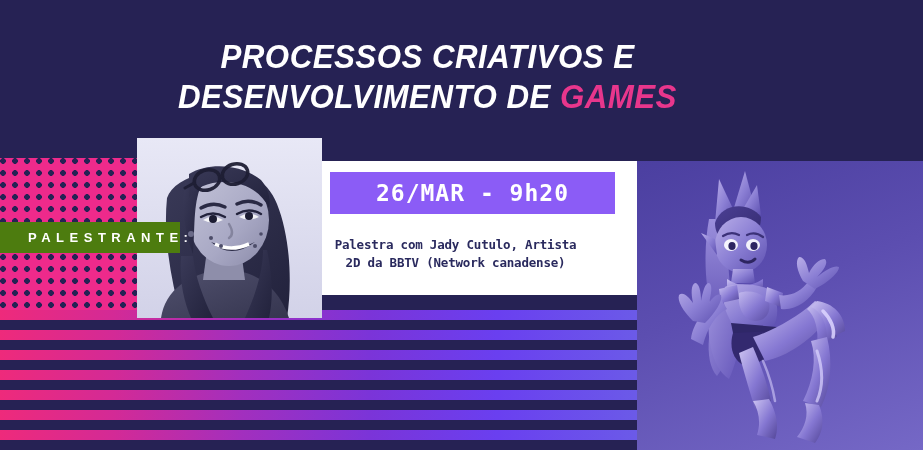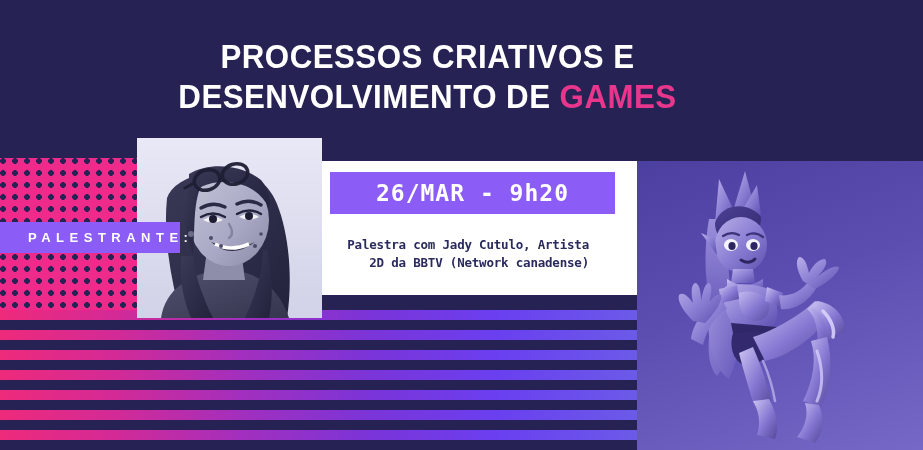--- a/index.html
+++ b/index.html
@@ -44,21 +44,21 @@
       radial-gradient(circle at 3px 3px, #262254 2.6px, rgba(38,34,84,0) 3.1px);
     background-size:12px 12px;
     background-position:0 0;
   }
 
   
   .palestrante-band {
     position:absolute;
     left:0; top:222px;
     width:180px; height:31px;
-    background:#8b5cf6;
+    background:#4d7c0f;
     display:flex;
     align-items:center;
   }
   .palestrante-band .label {
     color:#ffffff;
     font-size:13px;
     font-weight:700;
     letter-spacing:5.5px;
     padding-left:28px;
     white-space:nowrap;
@@ -134,37 +134,38 @@
     width:288px; height:42px;
     background:#cfd2e8;
     z-index:-1;
   }
 
   
   .description {
     position:absolute;
     left:322px; top:236px;
     width:267px;
-    text-align:right;
+    text-align:center;
     color:#2a2a5e;
     font-family:"DejaVu Sans Mono", monospace;
     font-size:12.5px;
     line-height:1.45;
     font-weight:700;
     letter-spacing:-0.2px;
   }
   .description .line { display:block; white-space:nowrap; }
 
   
   .headline {
     position:absolute;
     left:0; top:36px;
     width:855px;
     text-align:center;
     z-index:5;
+    font-style:italic;
   }
   .headline .line {
     display:block;
     color:#ffffff;
     font-family:"Liberation Sans Narrow","Liberation Sans", sans-serif;
     font-weight:700;
     font-size:34px;
     line-height:1.18;
     letter-spacing:0.5px;
     transform:scaleX(0.92);

